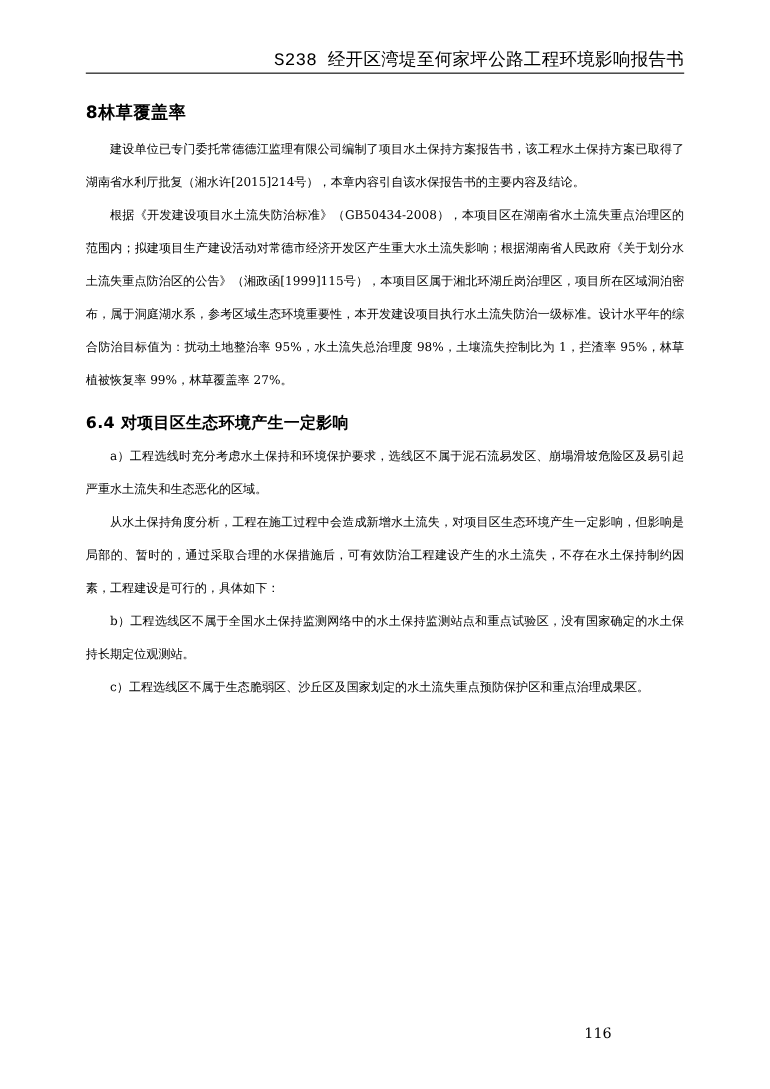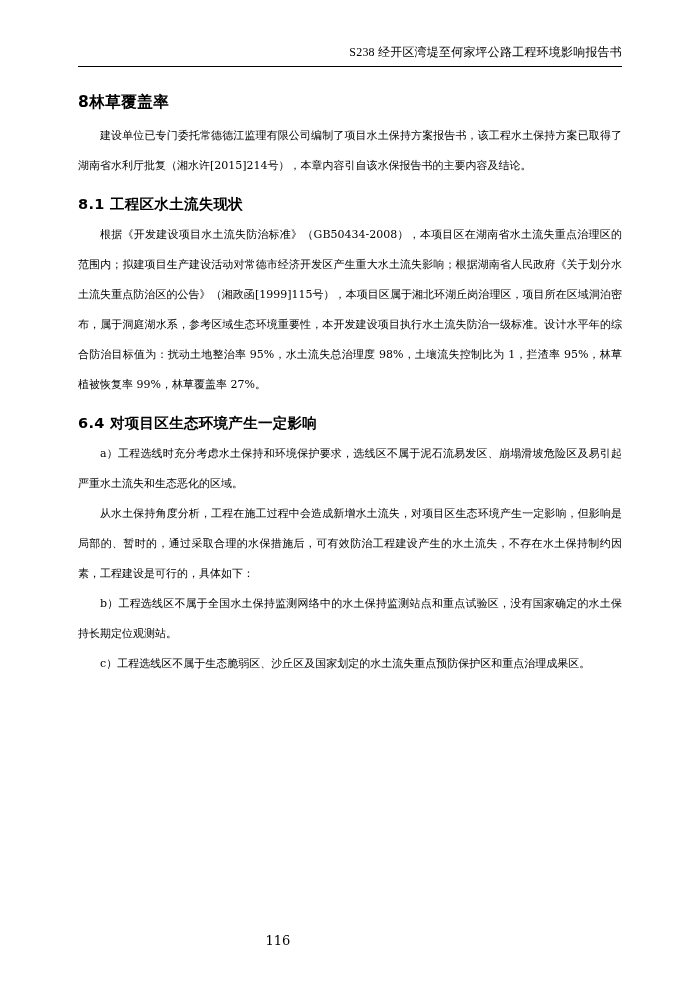--- a/index.html
+++ b/index.html
@@ -21,22 +21,22 @@
     position: relative;
     box-sizing: border-box;
     padding: 0;
   }
   .header {
     position: absolute;
     top: 44px;
     left: 64px;
     right: 78px;
     text-align: right;
-    font-size: 12px;
-    font-family: Liberation Serif, serif;
+    font-size: 16px;
+    font-family: Liberation Mono, monospace;
     letter-spacing: 0.2px;
     color: #000;
   }
   .header-rule {
     position: absolute;
     top: 66px;
     left: 78px;
     width: 544px;
     border-bottom: 1px solid #000;
   }
@@ -74,21 +74,21 @@
     align-items: baseline;
   }
   .sec-num {
     margin-right: 14px;
   }
   .pagenum {
     position: absolute;
     bottom: 42px;
     left: 0;
     width: 556px;
-    text-align: center;
+    text-align: right;
     font-size: 13px;
     font-family: "DejaVu Serif", "Liberation Serif", serif;
   }
 </style>
 </head>
 <body>
 
 <div class="page">
 
   <div class="header">
@@ -97,21 +97,20 @@
   <div class="header-rule"></div>
 
   <div class="content">
 
     <div class="sec-title-wrap">
       <h2 class="sec sec-num">8</h2>
       <h2 class="sec">林草覆盖率</h2>
     </div>
     <p class="body">建设单位已专门委托常德德江监理有限公司编制了项目水土保持方案报告书，该工程水土保持方案已取得了湖南省水利厅批复（湘水许[2015]214号），本章内容引自该水保报告书的主要内容及结论。</p>
 
-    <h3 class="sub"><span>8.1</span> <span>工程区水土流失现状</span></h3>
 
     <p class="body">根据《开发建设项目水土流失防治标准》（GB50434-2008），本项目区在湖南省水土流失重点治理区的范围内；拟建项目生产建设活动对常德市经济开发区产生重大水土流失影响；根据湖南省人民政府《关于划分水土流失重点防治区的公告》（湘政函[1999]115号），本项目区属于湘北环湖丘岗治理区，项目所在区域洞泊密布，属于洞庭湖水系，参考区域生态环境重要性，本开发建设项目执行水土流失防治一级标准。设计水平年的综合防治目标值为：扰动土地整治率 95%，水土流失总治理度 98%，土壤流失控制比为 1，拦渣率 95%，林草植被恢复率 99%，林草覆盖率 27%。</p>
 
     <h3 class="sub"><span>6.4</span> <span>对项目区生态环境产生一定影响</span></h3>
     <p class="body">a）工程选线时充分考虑水土保持和环境保护要求，选线区不属于泥石流易发区、崩塌滑坡危险区及易引起严重水土流失和生态恶化的区域。</p>
     <p class="body">从水土保持角度分析，工程在施工过程中会造成新增水土流失，对项目区生态环境产生一定影响，但影响是局部的、暂时的，通过采取合理的水保措施后，可有效防治工程建设产生的水土流失，不存在水土保持制约因素，工程建设是可行的，具体如下：</p>
     <p class="body">b）工程选线区不属于全国水土保持监测网络中的水土保持监测站点和重点试验区，没有国家确定的水土保持长期定位观测站。</p>
     <p class="body">c）工程选线区不属于生态脆弱区、沙丘区及国家划定的水土流失重点预防保护区和重点治理成果区。</p>
 
   </div>

